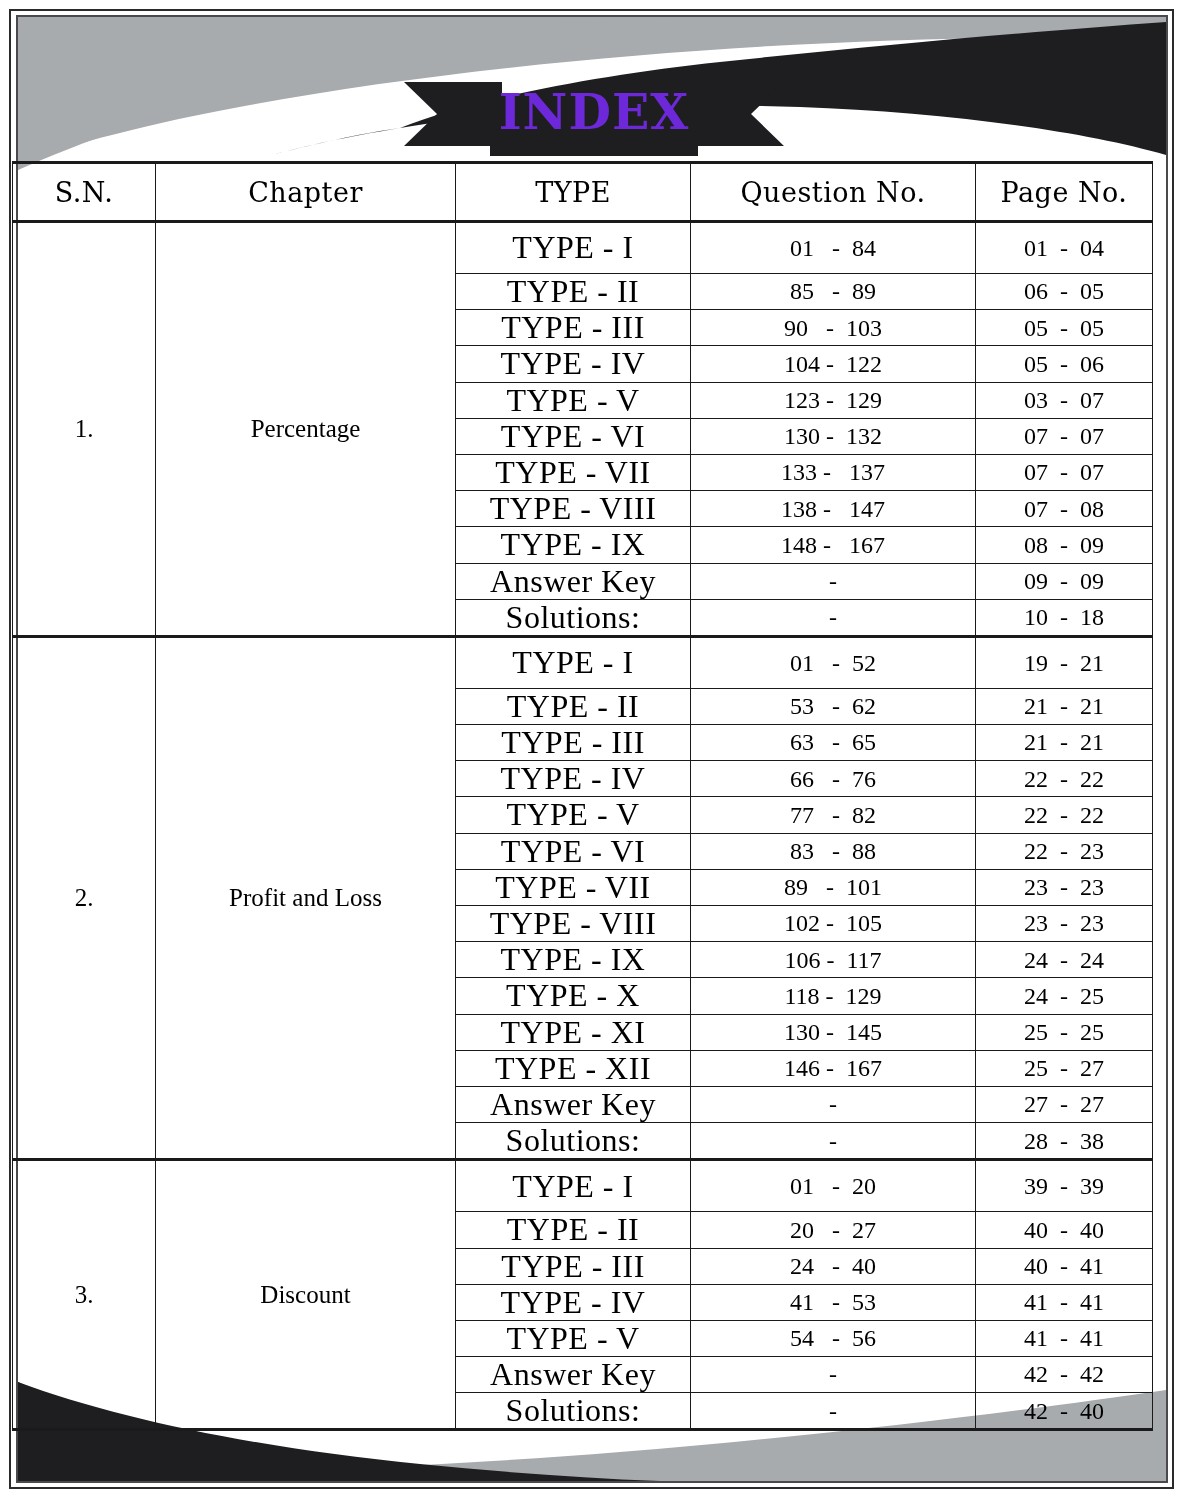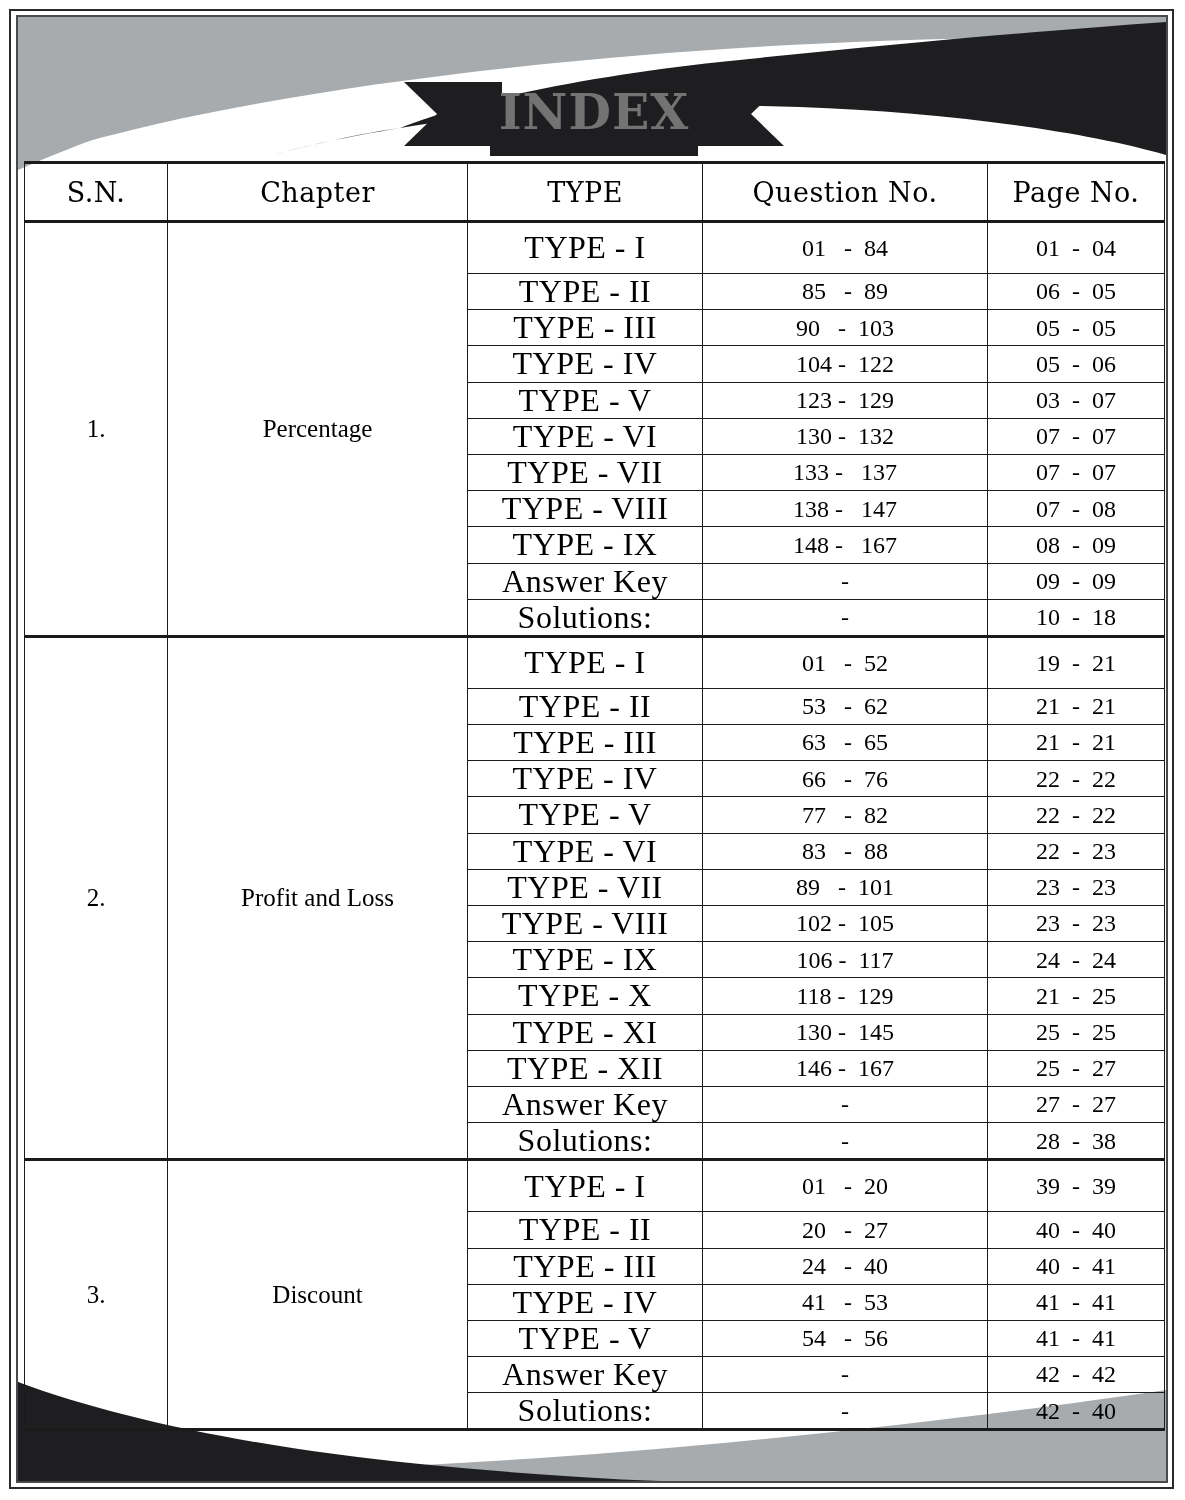--- a/index.html
+++ b/index.html
@@ -62,31 +62,31 @@
     left: 0; top: 0;
     width: 380px;
     height: 72px;
     display: flex;
     align-items: center;
     justify-content: center;
     font-family: "DejaVu Serif", "Liberation Serif", serif;
     font-weight: bold;
     font-size: 49px;
     letter-spacing: 1px;
-    color: #737373;
+    color: #6d28d9;
     -webkit-text-stroke: 0px;
     line-height: 1;
     padding-bottom: 3px;
     box-sizing: border-box;
   }
 
   
   #index-table {
     position: absolute;
-    left: 24px;
+    left: 12px;
     top: 161px;
     width: 1140px;
     border-collapse: collapse;
     table-layout: fixed;
   }
   #index-table td, #index-table th {
     border: 1px solid #1a1a1a;
     padding: 0;
     margin: 0;
     text-align: center;
@@ -313,21 +313,21 @@
           <td class="num-cell">23  -  23</td>
         </tr>
         <tr>
           <td class="type-cell">TYPE - IX</td>
           <td class="num-cell">106 -  117</td>
           <td class="num-cell">24  -  24</td>
         </tr>
         <tr>
           <td class="type-cell">TYPE - X</td>
           <td class="num-cell">118 -  129</td>
-          <td class="num-cell">21  -  25</td>
+          <td class="num-cell">24  -  25</td>
         </tr>
         <tr>
           <td class="type-cell">TYPE - XI</td>
           <td class="num-cell">130 -  145</td>
           <td class="num-cell">25  -  25</td>
         </tr>
         <tr>
           <td class="type-cell">TYPE - XII</td>
           <td class="num-cell">146 -  167</td>
           <td class="num-cell">25  -  27</td>

